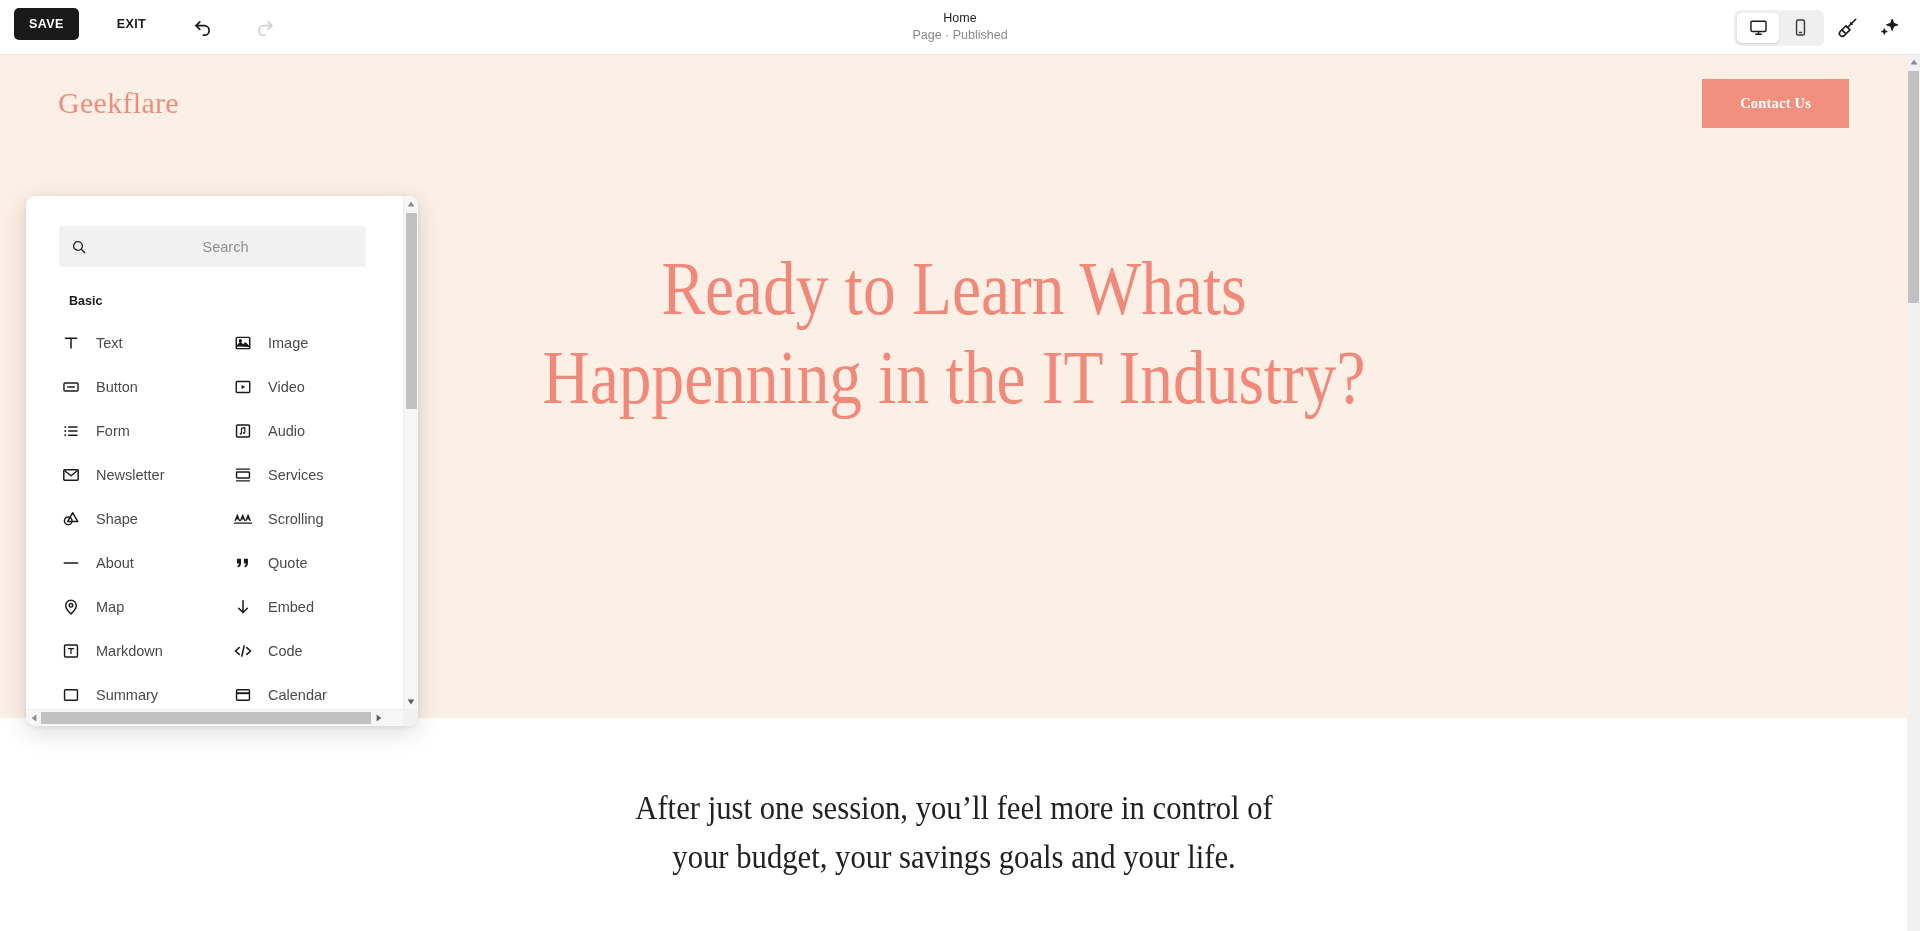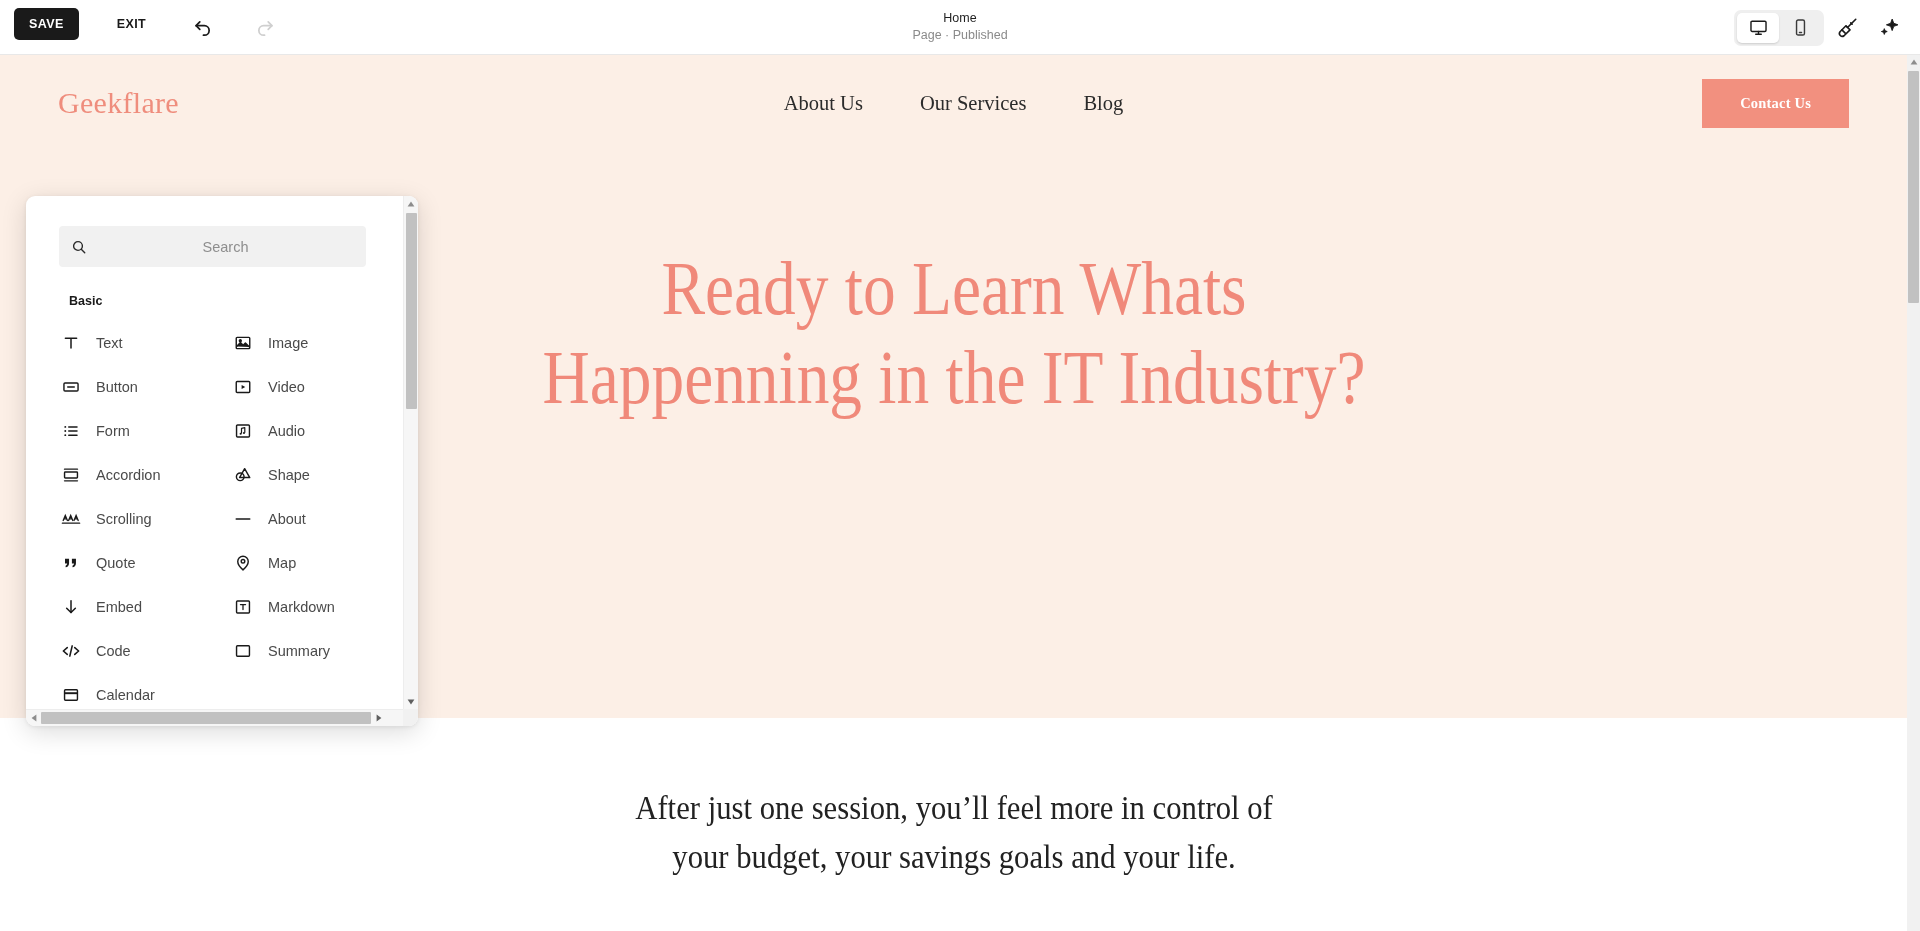--- a/index.html
+++ b/index.html
@@ -333,25 +333,20 @@
   </div>
 </div>
 
 <div class="canvas">
 
   <div class="hero">
 
     <div class="site-header">
       <div class="brand">Geekflare</div>
 
-      <nav class="site-nav">
-        <a href="#">About Us</a>
-        <a href="#">Our Services</a>
-        <a href="#">Blog</a>
-      </nav>
 
       <button class="contact-btn">Contact Us</button>
     </div>
 
     <h1 class="hero-h1">Ready to Learn Whats Happenning in the IT Industry?</h1>
   </div>
 
   <div class="hero-sub-wrap">
     <p class="hero-sub">After just one session, you’ll feel more in control of your budget, your savings goals and your life.</p>
   </div>
@@ -441,30 +436,39 @@
           <svg width="18" height="18" viewBox="0 0 24 24" fill="none" stroke="#1a1a1a" stroke-width="1.9" stroke-linejoin="round">
             <rect x="3.4" y="4" width="17.2" height="16" rx="1.3"></rect>
             <path d="M10 15.4V8.6l4.4-1v6.6" stroke-width="1.6"></path>
             <circle cx="8.9" cy="15.6" r="1.4" fill="#1a1a1a" stroke="none"></circle>
             <circle cx="13.3" cy="14.6" r="1.4" fill="#1a1a1a" stroke="none"></circle>
           </svg>
         </span>
         <span class="el-label">Audio</span>
       </div>
 
+      <div class="el-item">
+        <span class="el-icon">
+          <svg width="18" height="18" viewBox="0 0 24 24" fill="none" stroke="#1a1a1a" stroke-width="2" stroke-linejoin="round">
+            <rect x="2.4" y="5" width="19.2" height="14" rx="1.2"></rect>
+            <path d="M3.2 6 12 13 20.8 6"></path>
+          </svg>
+        </span>
+        <span class="el-label">Newsletter</span>
+      </div>
 
       <div class="el-item">
         <span class="el-icon">
           <svg width="18" height="18" viewBox="0 0 24 24" fill="none" stroke="#1a1a1a" stroke-width="1.9" stroke-linecap="round">
             <path d="M3.4 4.2h17.2"></path>
             <rect x="3.4" y="8" width="17.2" height="8" rx="1"></rect>
             <path d="M3.4 19.8h17.2"></path>
           </svg>
         </span>
-        <span class="el-label">Accordion</span>
+        <span class="el-label">Services</span>
       </div>
 
       <div class="el-item">
         <span class="el-icon">
           <svg width="18" height="18" viewBox="0 0 24 24" fill="none" stroke="#1a1a1a" stroke-width="1.9" stroke-linejoin="round">
             <circle cx="8.3" cy="14.4" r="5.1"></circle>
             <path d="M14.2 3.6 21 15.4H7.4z"></path>
           </svg>
         </span>
         <span class="el-label">Shape</span>

